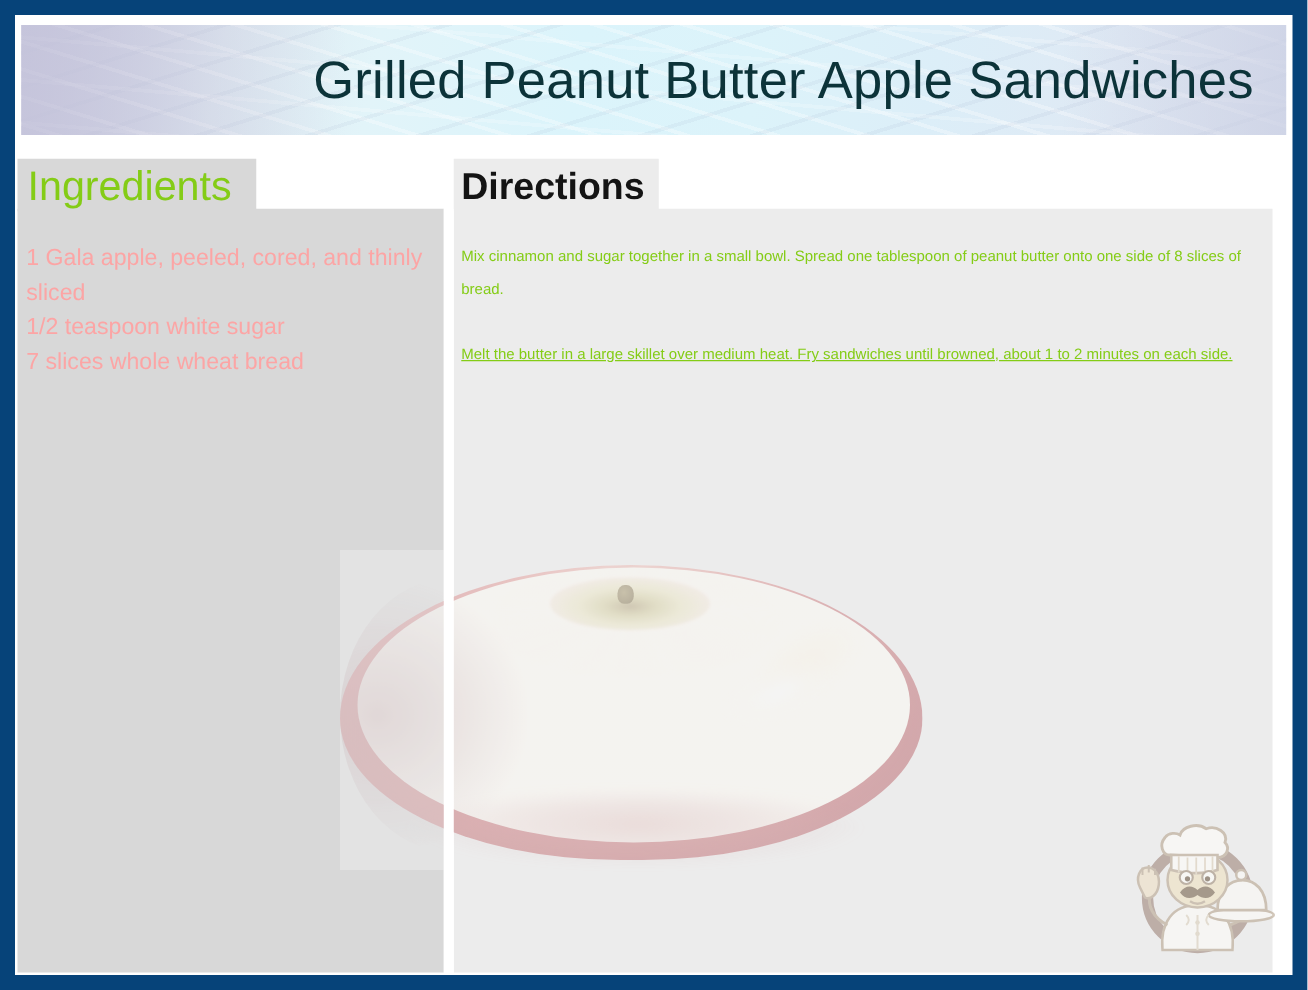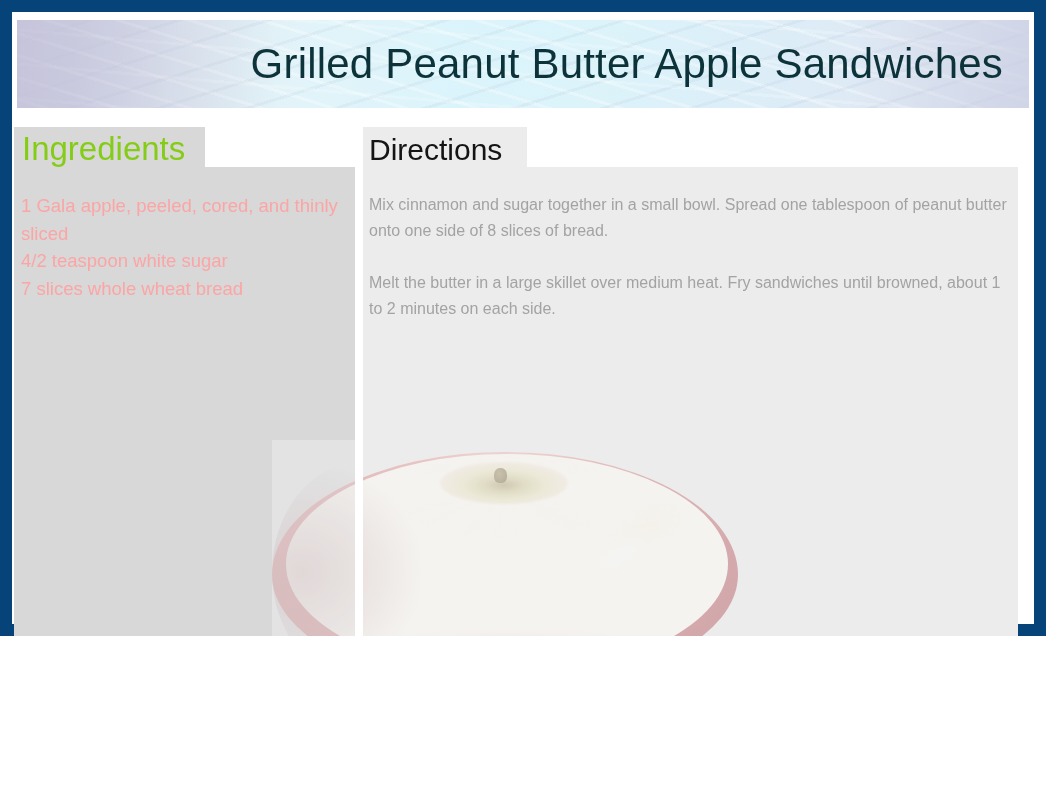--- a/index.html
+++ b/index.html
@@ -9,21 +9,21 @@
     background: #ffffff;
   }
   body {
     font-family: "Liberation Sans", sans-serif;
   }
 
   
   #slide {
     position: relative;
     width: 1046px;
-    height: 636px;
+    height: 792px;
     overflow: hidden;
     background: #084b86;
   }
   .frame-blue {
     position: absolute;
     inset: 0;
     background: #064379;
   }
   .frame-white {
     position: absolute;
@@ -169,38 +169,38 @@
     top: 127px;
     width: 164px;
     height: 42px;
     background: #ececec;
   }
   #directions-title {
     position: absolute;
     left: 369px;
     top: 131px;
     font-size: 30px;
-    font-weight: 400;
+    font-weight: 700;
     color: #141414;
     line-height: 38px;
     white-space: nowrap;
   }
   #directions-body {
     position: absolute;
     left: 369px;
     top: 192px;
     width: 640px;
-    font-size: 16px;
+    font-size: 12px;
     line-height: 26px;
-    color: #a3a3a3;
+    color: #84cc16;
   }
   #directions-body p {
     margin: 0 0 26px 0;
   }
-  #directions-body p:last-child { margin-bottom: 0; }
+  #directions-body p:last-child { margin-bottom: 0; text-decoration: underline; }
 
   
   #apple-photo {
     position: absolute;
     left: 272px;
     top: 440px;
     width: 466px;
     height: 256px;
     opacity: 0.47;
     pointer-events: none;
@@ -392,21 +392,21 @@
     <div class="banner-fade-l"></div>
     <div class="banner-fade-r"></div>
     <div id="title-text">Grilled Peanut Butter Apple Sandwiches</div>
   </div>
 
   <div id="ingredients-panel"></div>
   <div id="ingredients-tab"></div>
   <div id="ingredients-title">Ingredients</div>
   <div id="ingredients-list">
       <div class="ing-line">1 Gala apple, peeled, cored, and thinly sliced</div>
-      <div class="ing-line">4/2 teaspoon white sugar</div>
+      <div class="ing-line">1/2 teaspoon white sugar</div>
       <div class="ing-line">7 slices whole wheat bread</div>
     </div>
 
   <div id="directions-panel"></div>
   <div id="directions-tab"></div>
   <div id="directions-title">Directions</div>
   <div id="directions-body">
       <p>Mix cinnamon and sugar together in a small bowl. Spread one tablespoon of peanut butter onto one side of 8 slices of bread.</p>
       <p>Melt the butter in a large skillet over medium heat. Fry sandwiches until browned,  about 1 to 2 minutes on each side.</p>
     </div>

